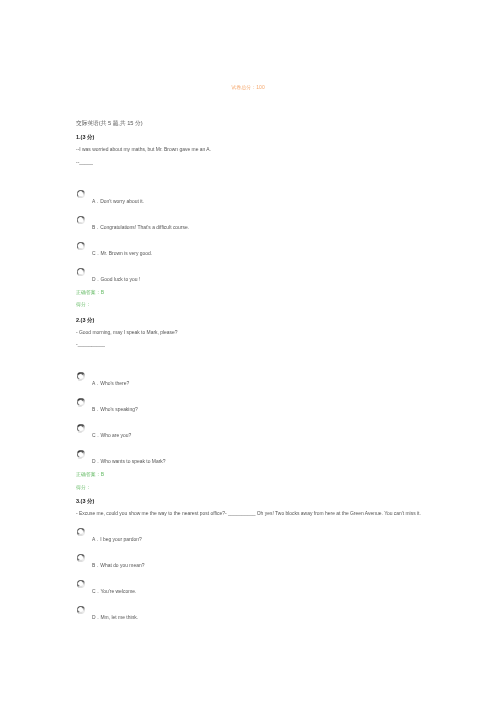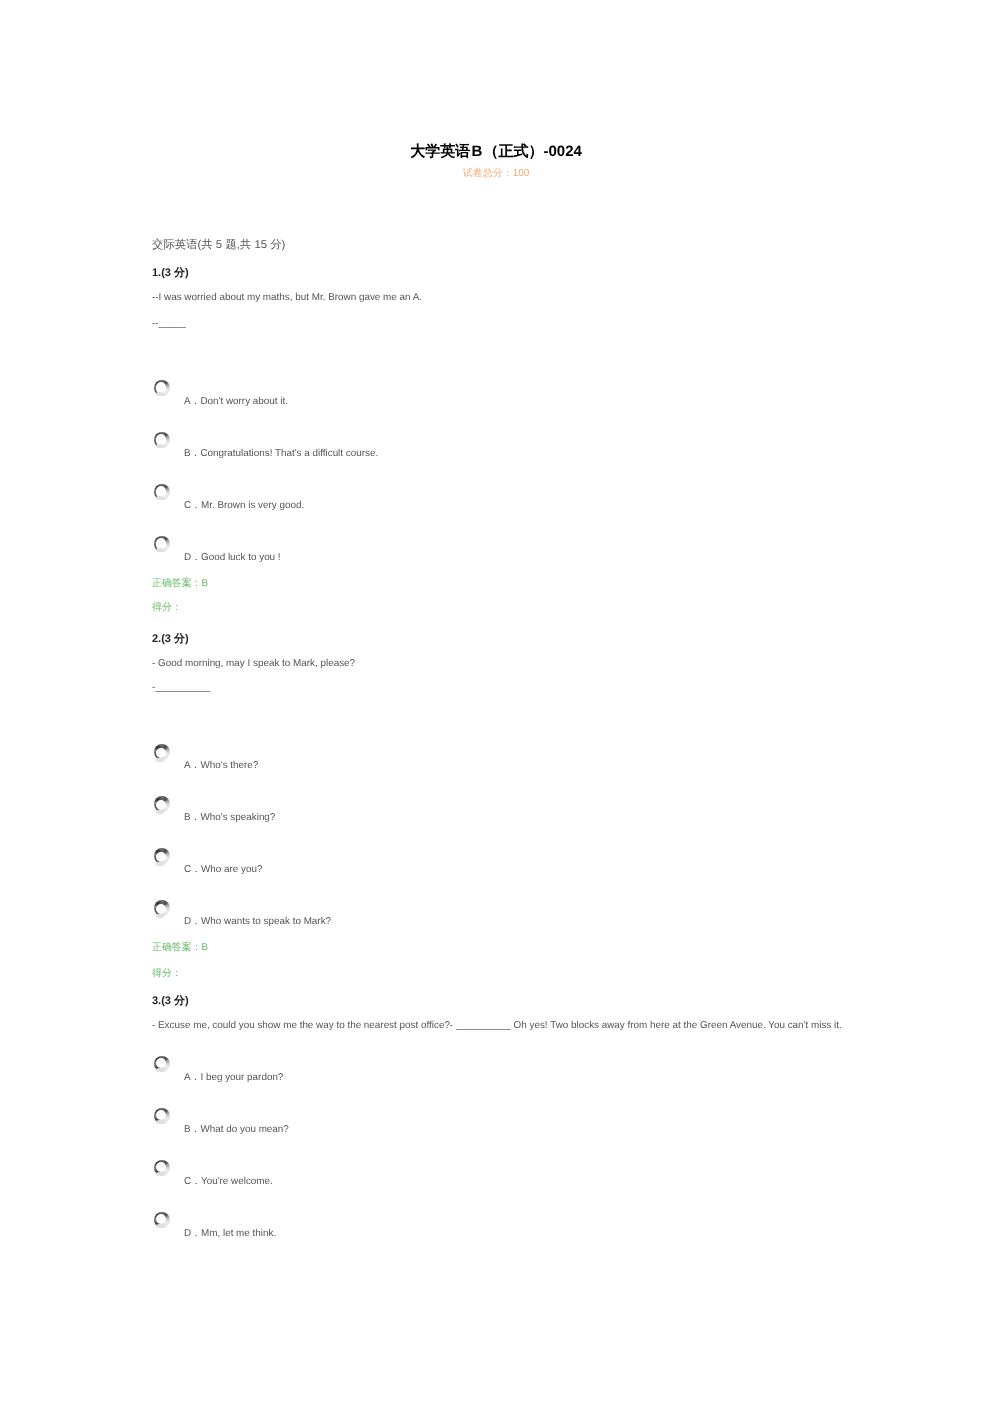--- a/index.html
+++ b/index.html
@@ -37,21 +37,20 @@
       line-height:7px;white-space:nowrap;}
 
   
   .answer-line{left:76px;font-size:4.95px;color:#66bb66;line-height:7px;}
 </style>
 </head>
 <body>
 
 <div class="page">
 
-  <div class="abs paper-title">大学英语 B （正式）-0024</div>
 
   <div class="abs paper-subtitle">试卷总分：100</div>
 
   <div class="abs section-head" style="top:119.8px">交际英语(共 5 题,共 15 分)</div>
 
   <div id="question-list">
       <div class="abs q-number" style="top:133.9px">1.(3 分)</div>
       <div class="abs q-line" style="top:146.3px">--I was worried about my maths, but Mr. Brown gave me an A.</div>
       <div class="abs q-line" style="top:158.7px">--_____</div>
       <div class="abs option-row" style="top:189.8px">

